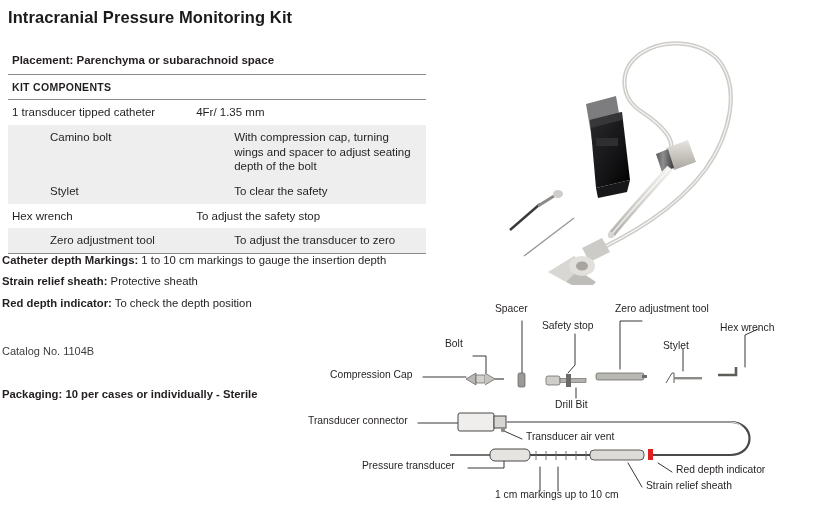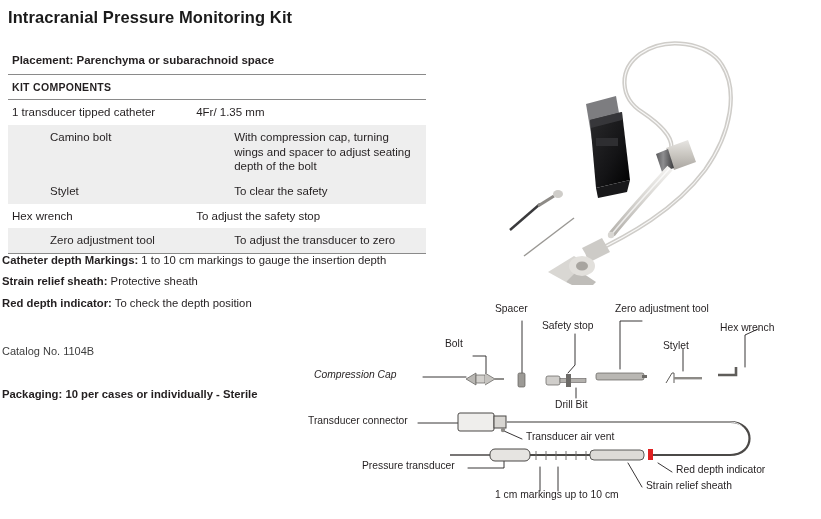--- a/index.html
+++ b/index.html
@@ -314,21 +314,21 @@
         <circle cx="213" cy="135" r="2.2" fill="#8d8b87"></circle>
       </g>
     </svg>
 
     <span class="lbl" style="left:205px; top:8px;">Spacer</span>
     <span class="lbl" style="left:325px; top:8px;">Zero adjustment tool</span>
     <span class="lbl" style="left:155px; top:43px;">Bolt</span>
     <span class="lbl" style="left:252px; top:25px;">Safety stop</span>
     <span class="lbl" style="left:430px; top:27px;">Hex wrench</span>
     <span class="lbl" style="left:373px; top:45px;">Stylet</span>
-    <span class="lbl" style="left:24px;  top:74px;font-style:italic;">Compression Cap</span>
+    <span class="lbl" style="left:40px;  top:74px;">Compression Cap</span>
     <span class="lbl" style="left:265px; top:104px;">Drill Bit</span>
     <span class="lbl" style="left:18px;  top:120px;">Transducer connector</span>
     <span class="lbl" style="left:236px; top:136px;">Transducer air vent</span>
     <span class="lbl" style="left:72px;  top:165px;">Pressure transducer</span>
     <span class="lbl" style="left:386px; top:169px;">Red depth indicator</span>
     <span class="lbl" style="left:356px; top:185px;">Strain relief sheath</span>
     <span class="lbl" style="left:205px; top:194px;">1 cm markings up to 10 cm</span>
   </div>
 
 </div>

